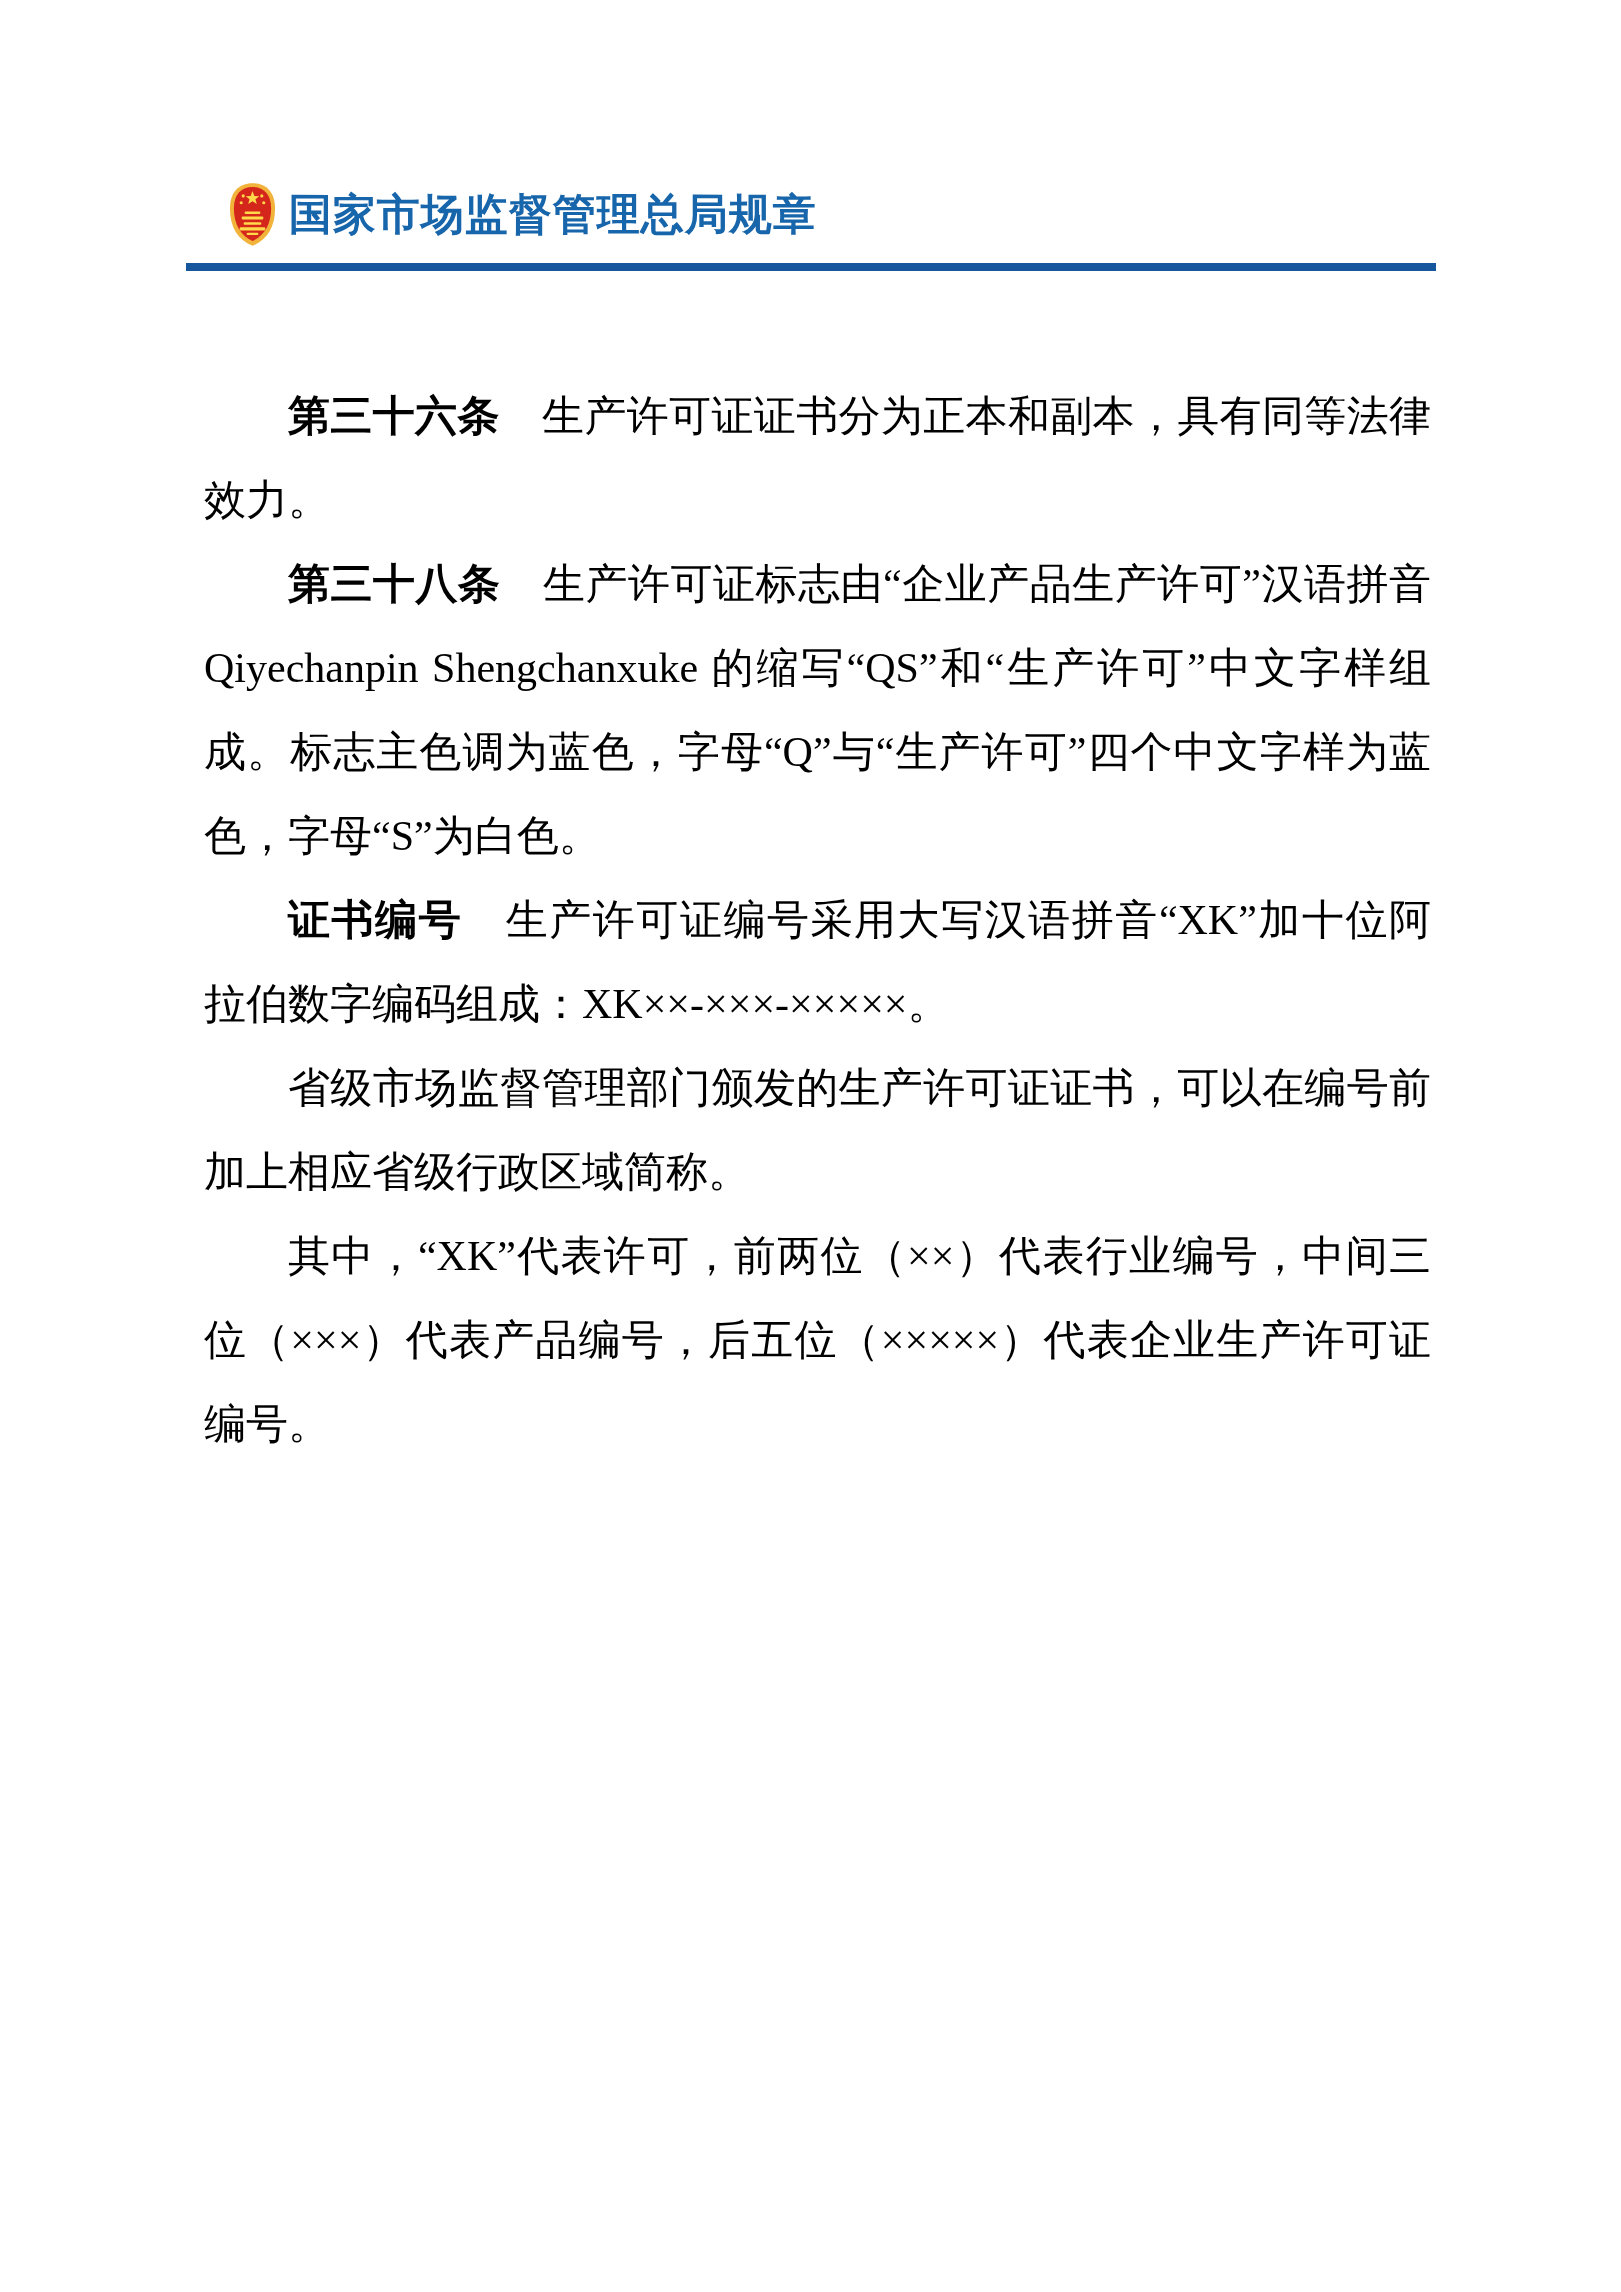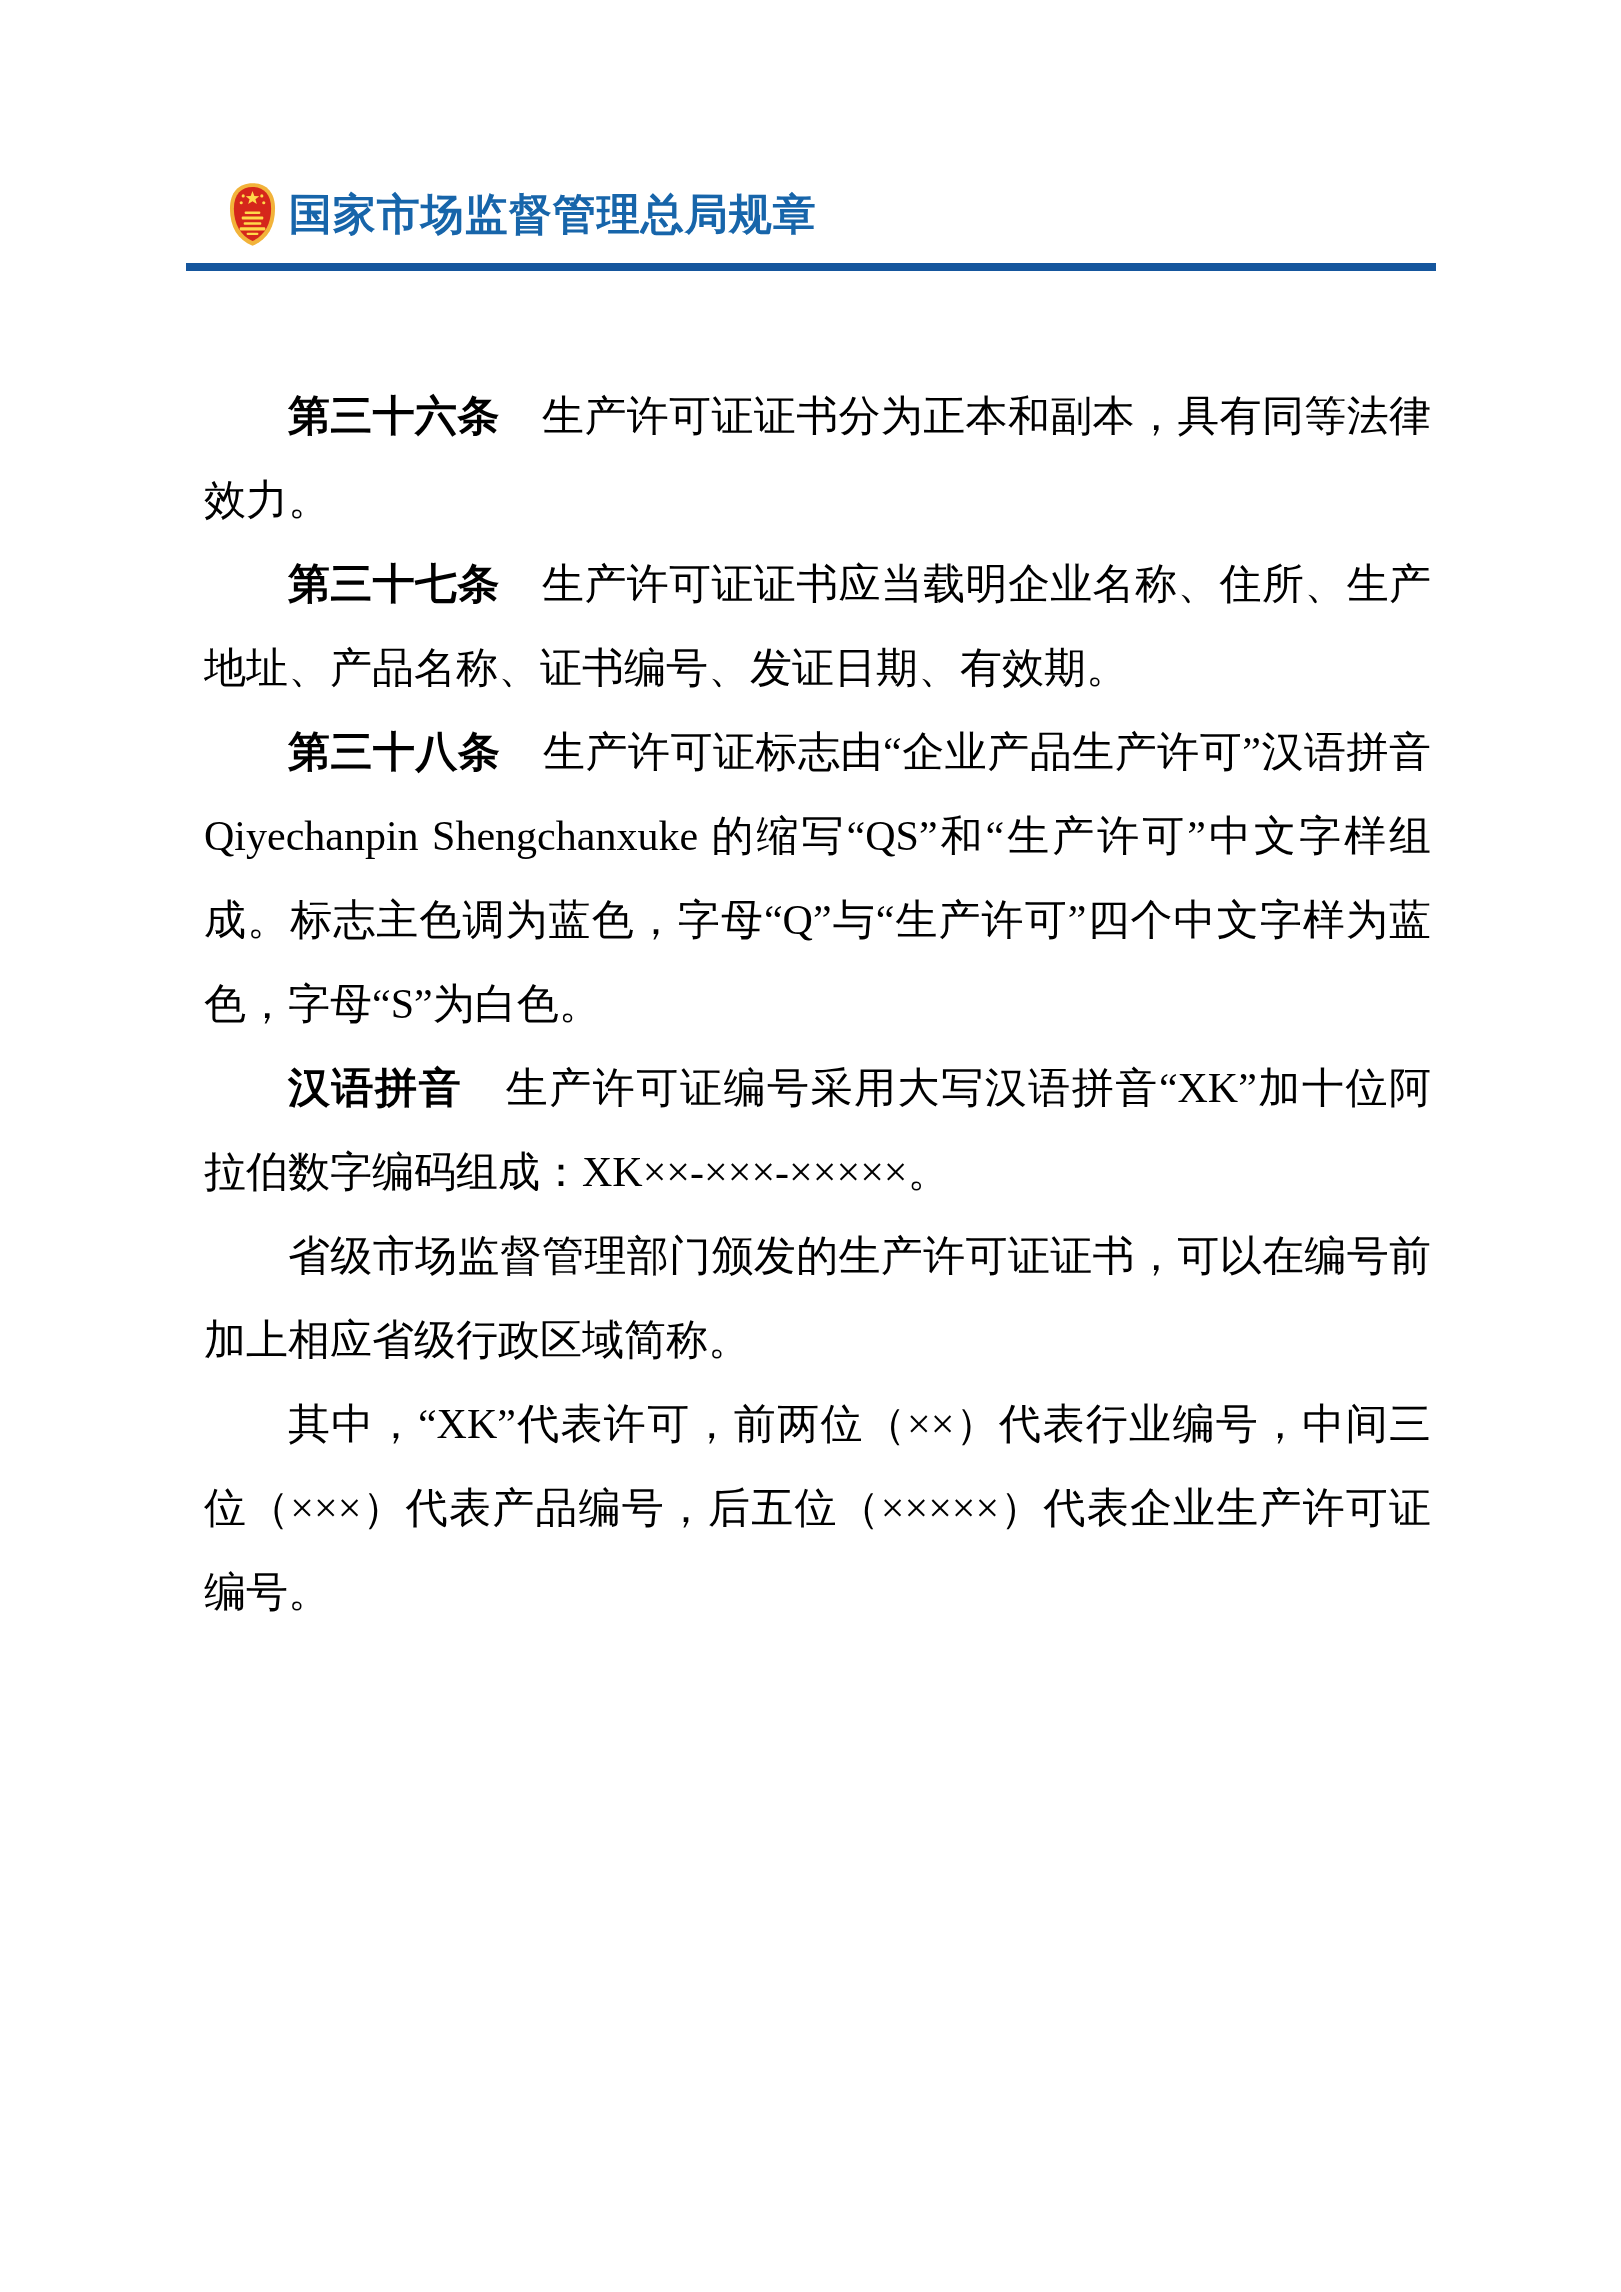--- a/index.html
+++ b/index.html
@@ -119,23 +119,22 @@
         </g>
       </svg>
     </span>
     <h1 class="header-title">国家市场监督管理总局规章</h1>
   </header>
 
   <div class="rule rule-top"></div>
 
   <main class="doc-body">
       <p class="para"><span class="article-label">第三十六条</span>　生产许可证证书分为正本和副本，具有同等法律效力。</p>
-      <p class="para"><span class="article-label">第三十七条</span>　生产许可证证书应当载明企业名称、住所、生产地址、产品名称、证书编号、发证日期、有效期。</p>
       <p class="para"><span class="article-label">第三十八条</span>　生产许可证标志由“企业产品生产许可”汉语拼音 Qiyechanpin Shengchanxuke 的缩写“QS”和“生产许可”中文字样组成。标志主色调为蓝色，字母“Q”与“生产许可”四个中文字样为蓝色，字母“S”为白色。</p>
-      <p class="para"><span class="article-label">汉语拼音</span>　生产许可证编号采用大写汉语拼音“XK”加十位阿拉伯数字编码组成：XK××-×××-×××××。</p>
+      <p class="para"><span class="article-label">证书编号</span>　生产许可证编号采用大写汉语拼音“XK”加十位阿拉伯数字编码组成：XK××-×××-×××××。</p>
       <p class="para">省级市场监督管理部门颁发的生产许可证证书，可以在编号前加上相应省级行政区域简称。</p>
       <p class="para">其中，“XK”代表许可，前两位（××）代表行业编号，中间三位（×××）代表产品编号，后五位（×××××）代表企业生产许可证编号。</p>
     </main>
 
   <div class="page-number">– 13 –</div>
 
   <div class="rule rule-bottom"></div>
 
   <div class="publisher">国家市场监督管理总局发布</div>
 

